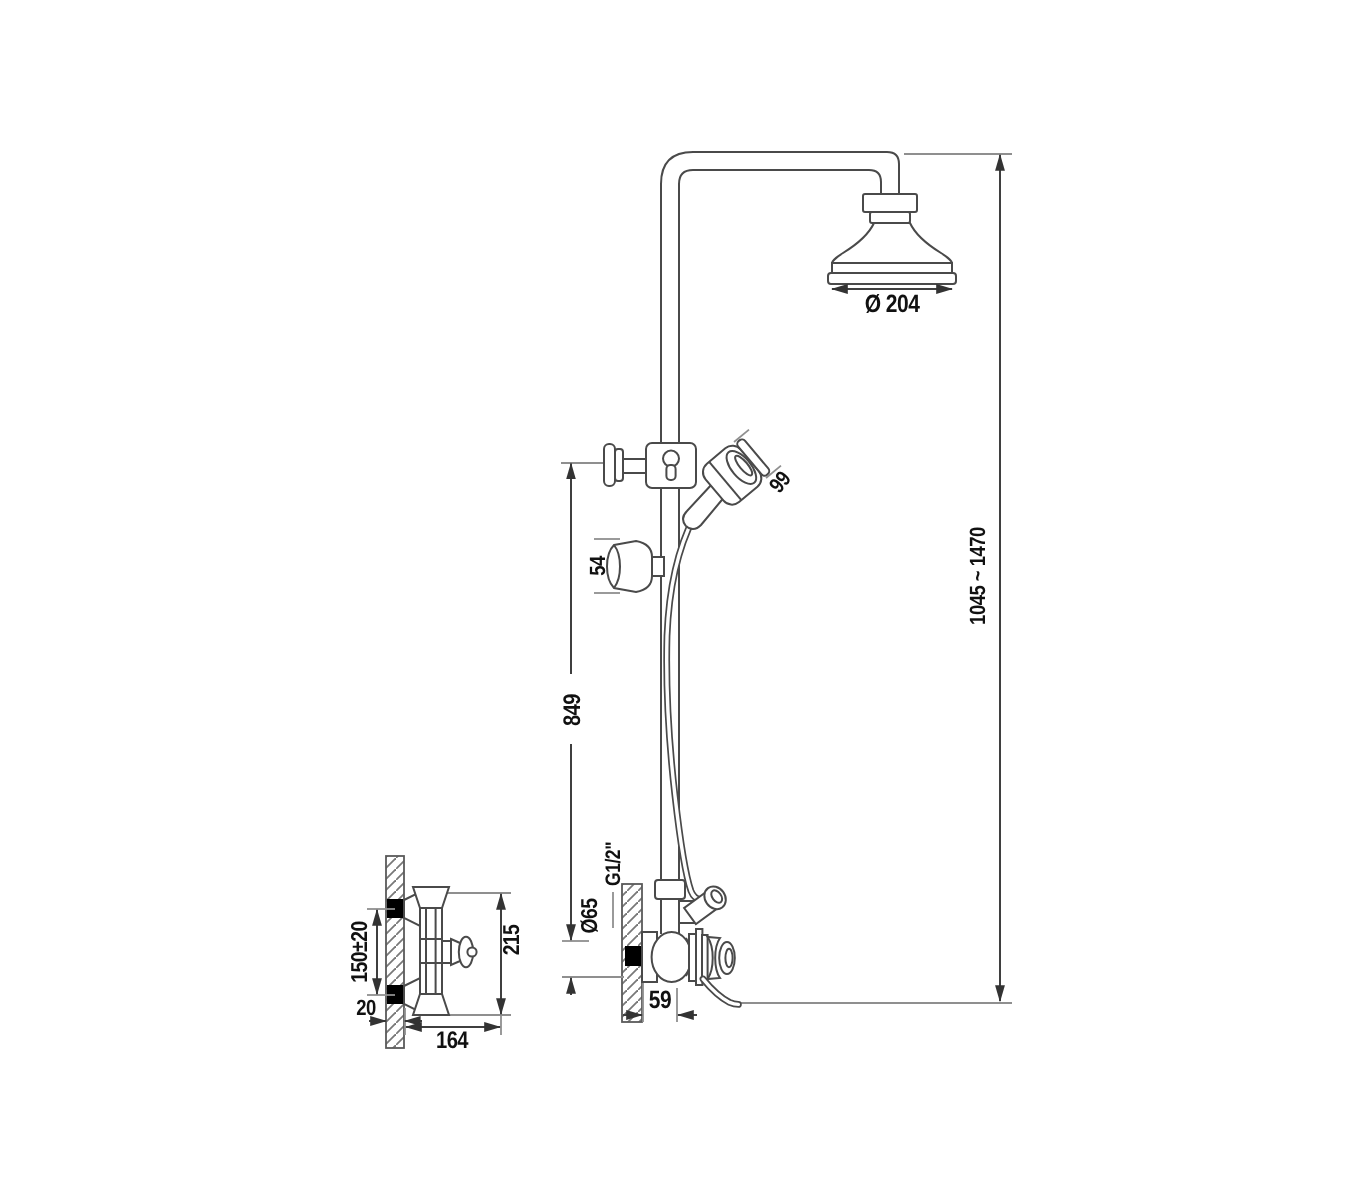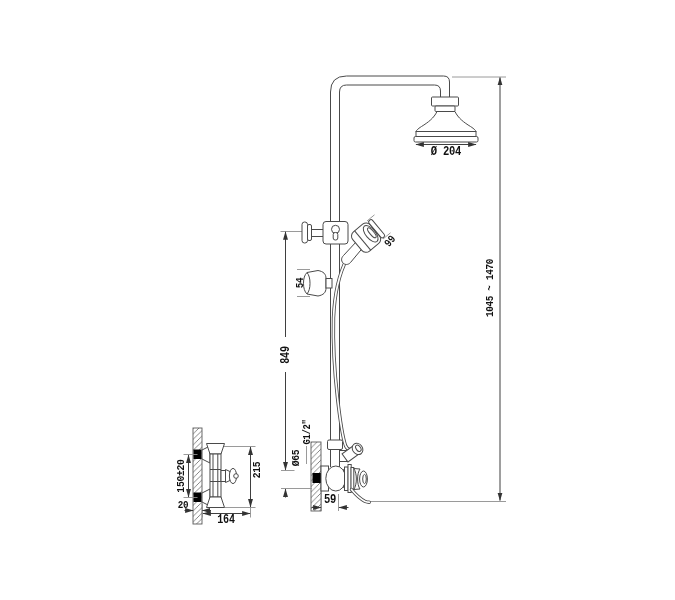--- a/index.html
+++ b/index.html
@@ -1,17 +1,17 @@
 <!DOCTYPE html>
 <html><head>
 <meta charset="utf-8">
 <style>
   html,body{margin:0;padding:0;background:#fff;}
   #canvas{position:relative;width:675px;height:600px;background:#fff;overflow:hidden;
-          font-family:Liberation Mono, monospace;}
+          font-family:Liberation Sans, sans-serif;}
   #draw{position:absolute;left:0;top:0;}
   .lbl{position:absolute;font-weight:700;color:#111;white-space:nowrap;
        letter-spacing:-0.3px;transform-origin:center center;line-height:1;}
 </style>
 </head>
 <body>
 
 <div id="canvas">
 
 <svg id="draw" width="675" height="600" viewBox="0 0 675 600">

